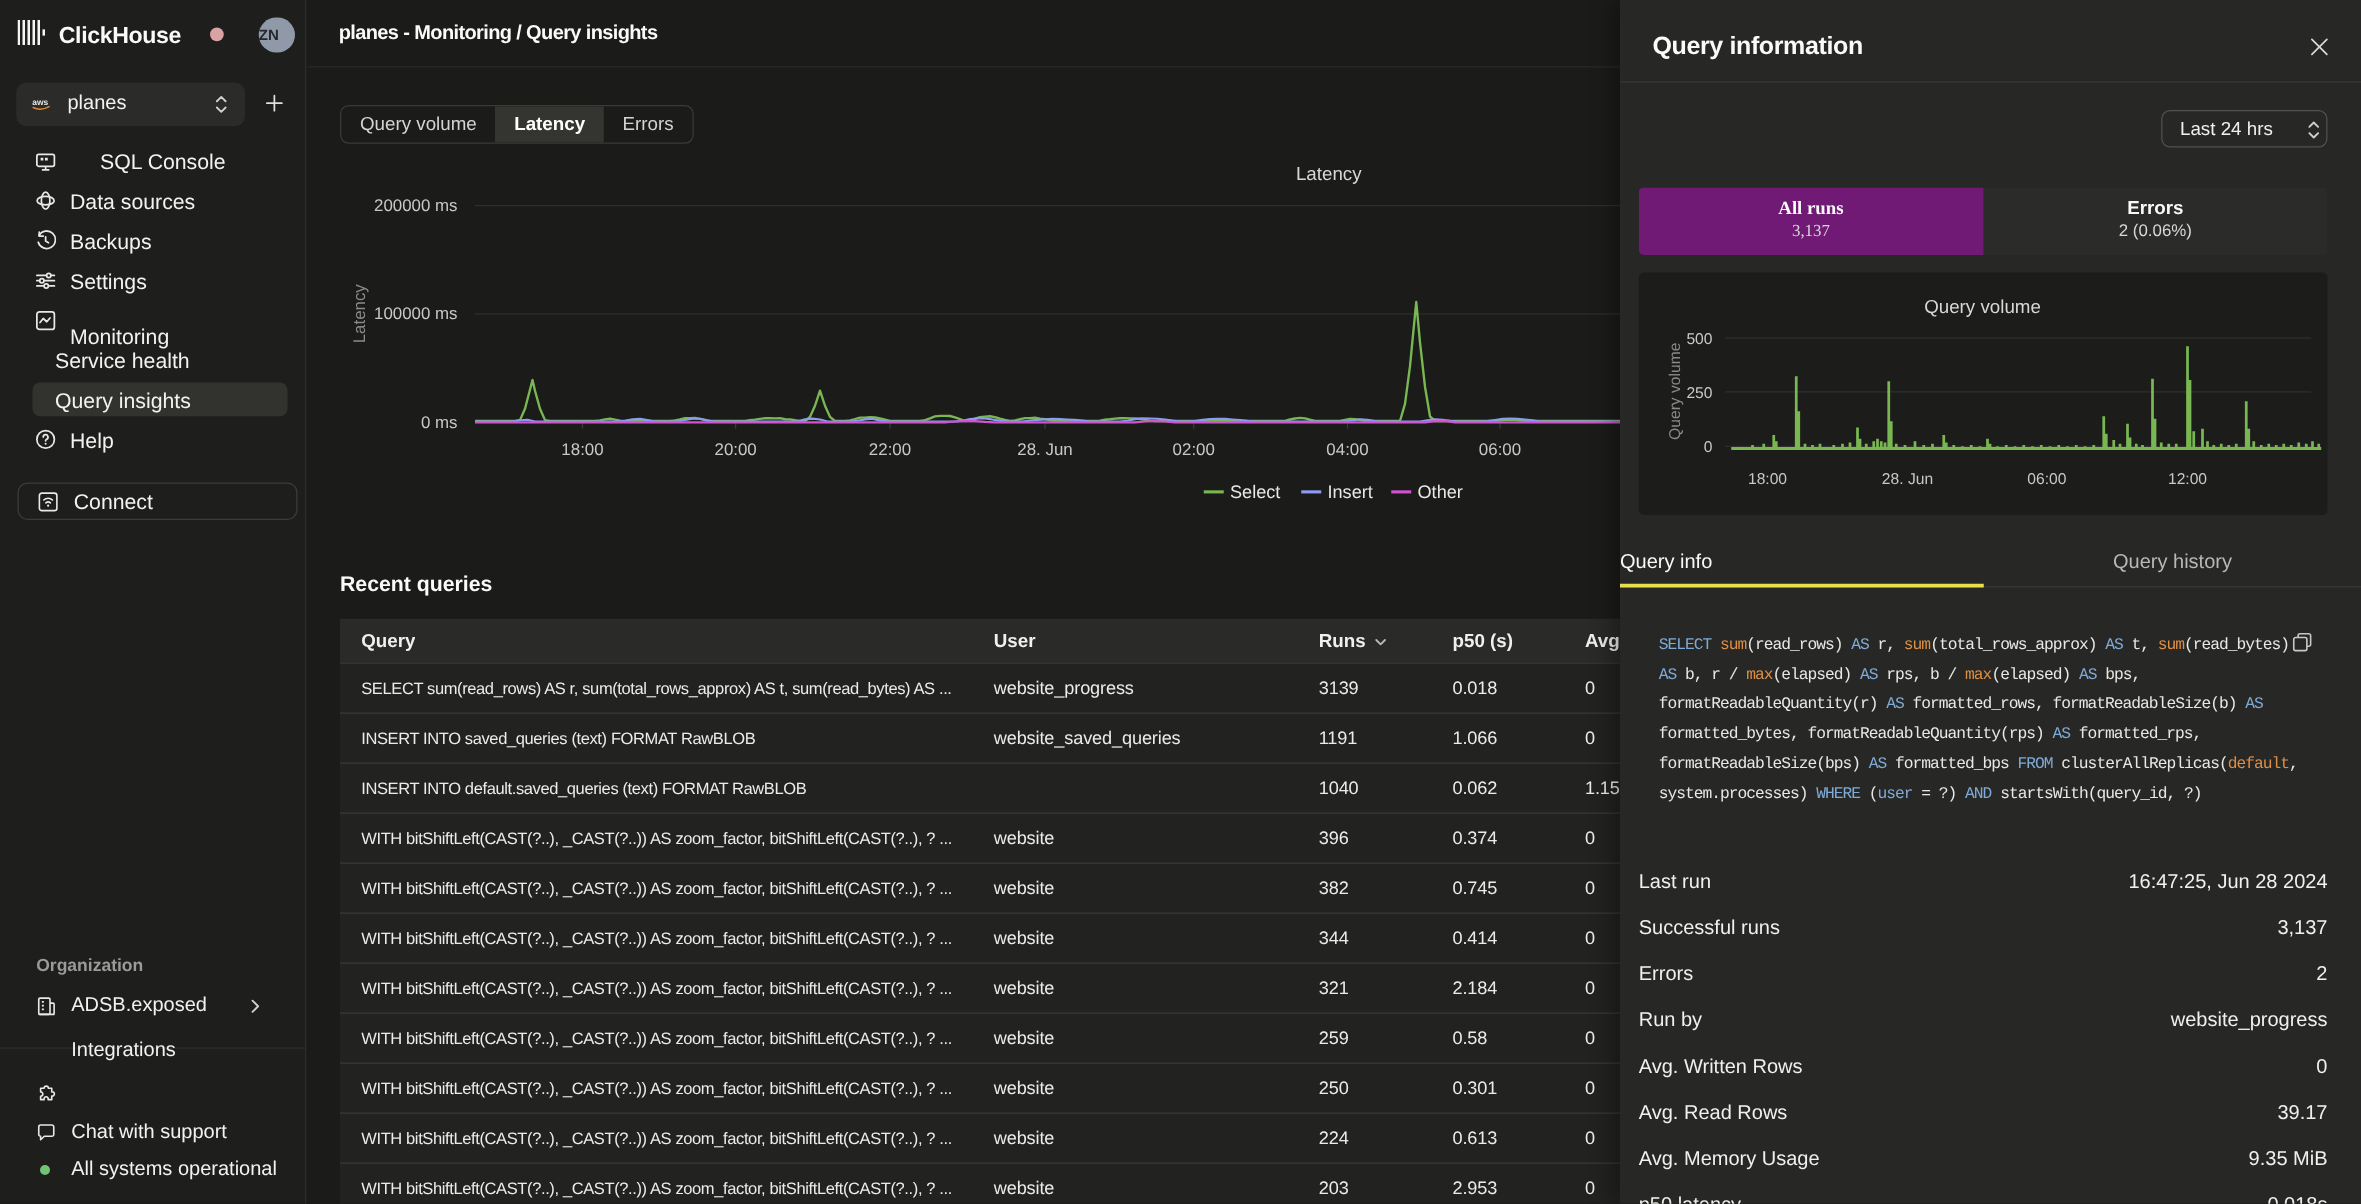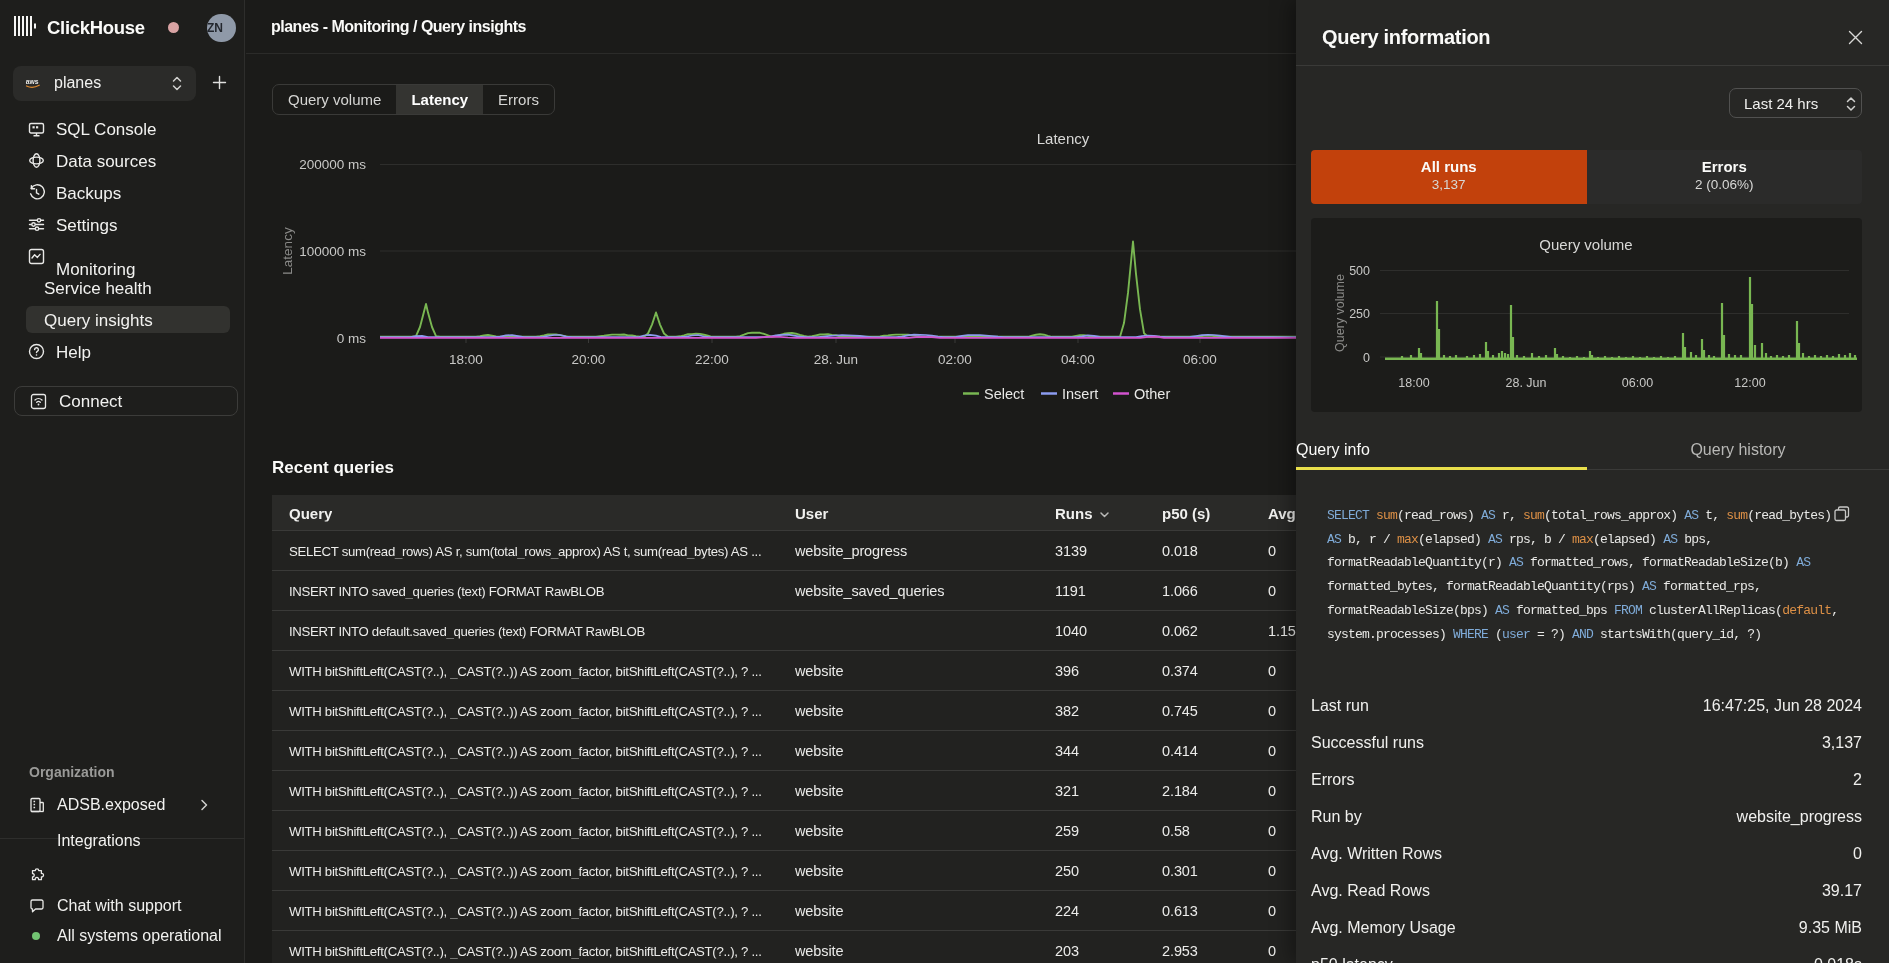--- a/index.html
+++ b/index.html
@@ -36,21 +36,21 @@
   #panel { position:absolute; left:1296px; top:0; width:593px; height:963px; background:#272725; box-shadow:-6px 0 18px rgba(0,0,0,.35); }
   #panelhead { position:absolute; left:0; top:0; width:593px; height:66px; border-bottom:1px solid #3a3a38; }
   #paneltitle { position:absolute; left:26px; top:26px; font-size:20px; font-weight:bold; letter-spacing:-0.3px; color:#fafaf8; }
   #closex { position:absolute; left:551px; top:29px; width:17px; height:17px; }
 
   #timesel { position:absolute; left:433px; top:88px; width:133px; height:30px; border:1px solid #515150; border-radius:7px; }
   #timesel span { position:absolute; left:14px; top:6px; font-size:15px; color:#f0f0ee; }
 
   #toggle { position:absolute; left:15px; top:150px; width:551px; height:54px; display:flex; border-radius:4px; overflow:hidden; }
   #toggle .half { flex:1; text-align:center; padding-top:8px; background:#2b2b2a; }
-  #toggle .half.sel { background:#c2410c; }
+  #toggle .half.sel { background:#701a75;font-family:Liberation Serif, serif; }
   #toggle .t1 { font-size:15px; font-weight:bold; color:#fafaf8; line-height:18px; }
   #toggle .t2 { font-size:13.5px; color:#d8d8d6; line-height:17px; }
 
   #qvbox { position:absolute; left:15px; top:218px; width:551px; height:194px; background:#1c1c1a; border-radius:4px; }
 
   #ptabs { position:absolute; left:0; top:436px; width:593px; height:34px; border-bottom:1px solid #3a3a38; }
   #ptab1 { position:absolute; left:0; width:291px; top:5px; font-size:16px; color:#fafaf8; }
   #ptab2 { position:absolute; left:291px; width:302px; text-align:center; top:5px; font-size:16px; color:#b8b8b6; }
   #yellowbar { position:absolute; left:0; top:467px; width:291px; height:3px; background:#e9df4b; }
 
@@ -94,21 +94,21 @@
     <svg class="abs" style="left:212px;top:75px;" width="15" height="15" viewBox="0 0 15 15">
       <path d="M7.5 1.5 V13.5 M1.5 7.5 H13.5" stroke="#e0e0de" stroke-width="1.4" stroke-linecap="round"></path>
     </svg>
 
     <svg class="navicon" style="top:121px;" width="17" height="17" viewBox="0 0 17 17" fill="none" stroke="#e8e8e6" stroke-width="1.4">
       <rect x="1.5" y="2.5" width="14" height="9.5" rx="1.5"></rect>
       <rect x="4.5" y="5.2" width="2.2" height="2.2" fill="#e8e8e6" stroke="none"></rect>
       <rect x="8" y="5.2" width="2.2" height="2.2" fill="#e8e8e6" stroke="none"></rect>
       <path d="M8.5 12 v2.2 M5.5 14.8 h6"></path>
     </svg>
-    <div class="navitem" style="top:120px;">SQL Console</div>
+    <div class="navitem" style="top:120px;margin-left:24px;">SQL Console</div>
 
     <svg class="navicon" style="top:152px;" width="17" height="17" viewBox="0 0 17 17" fill="none" stroke="#e8e8e6" stroke-width="1.4">
       <ellipse cx="8.5" cy="8.5" rx="3.4" ry="6.8"></ellipse>
       <ellipse cx="8.5" cy="8.5" rx="6.8" ry="3.4"></ellipse>
     </svg>
     <div class="navitem" style="top:152px;">Data sources</div>
 
     <svg class="navicon" style="top:184px;" width="17" height="17" viewBox="0 0 17 17" fill="none" stroke="#e8e8e6" stroke-width="1.4">
       <path d="M3.2 4.4 A7 7 0 1 1 2.6 9.8" stroke-linecap="round"></path>
       <path d="M3.4 1.6 v3.2 h3.2" stroke-linecap="round" stroke-linejoin="round"></path>

